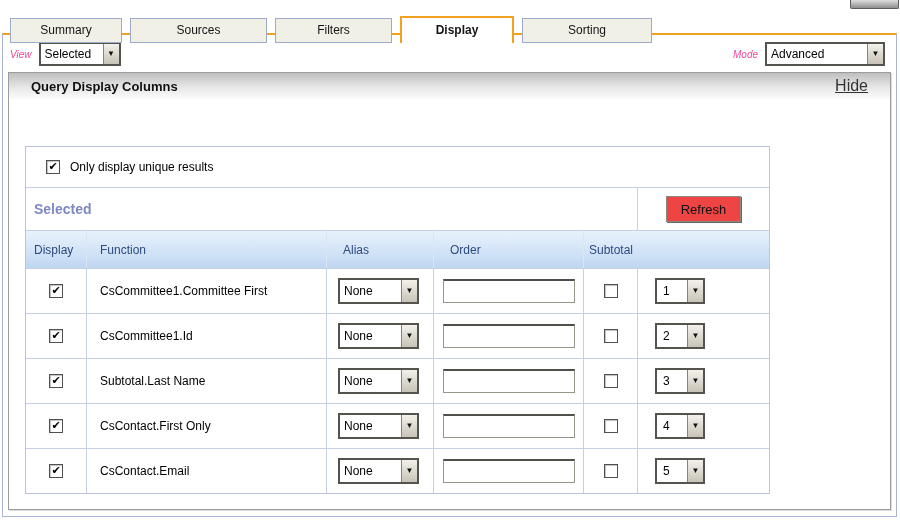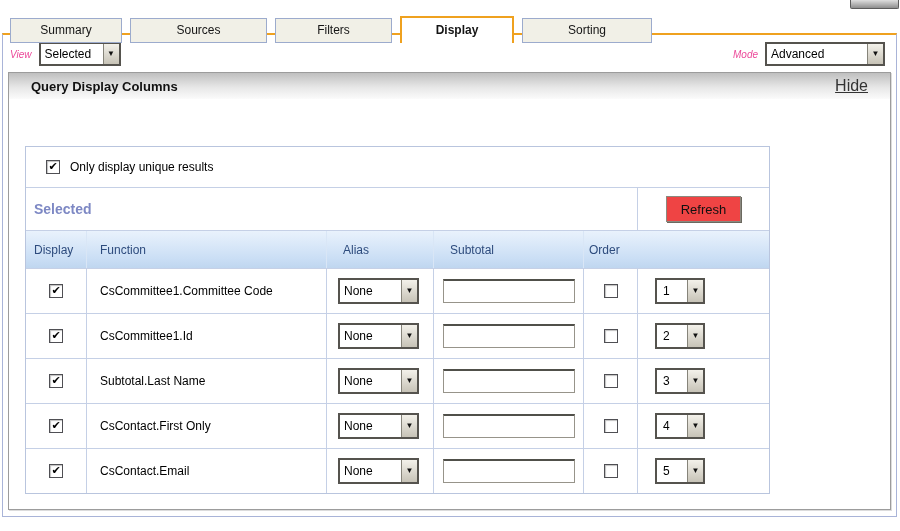--- a/index.html
+++ b/index.html
@@ -145,31 +145,31 @@
         </div>
         <div class="refresh-cell">
           <button class="refresh">Refresh</button>
         </div>
       </div>
 
       <div class="thead">
         <div class="th">Display</div>
         <div class="th">Function</div>
         <div class="th">Alias</div>
+        <div class="th">Order</div>
         <div class="th">Subtotal</div>
-        <div class="th">Order</div>
-      </div>
-
-      <div class="trow">
-        <div class="td">
-            <span class="cb">
-              <span class="ck">✔</span>
-            </span>
-          </div>
-        <div class="td td-prop">CsCommittee1.Committee Code</div>
+      </div>
+
+      <div class="trow">
+        <div class="td">
+            <span class="cb">
+              <span class="ck">✔</span>
+            </span>
+          </div>
+        <div class="td td-prop">CsCommittee1.Committee First</div>
         <div class="td td-func">
           <span class="sel sel-func">
               <span class="sel-val">None</span>
               <span class="sel-btn">
                 <span class="arr">▼</span>
               </span>
             </span>
         </div>
         <div class="td td-alias">
             <input class="alias" value="" style="">

